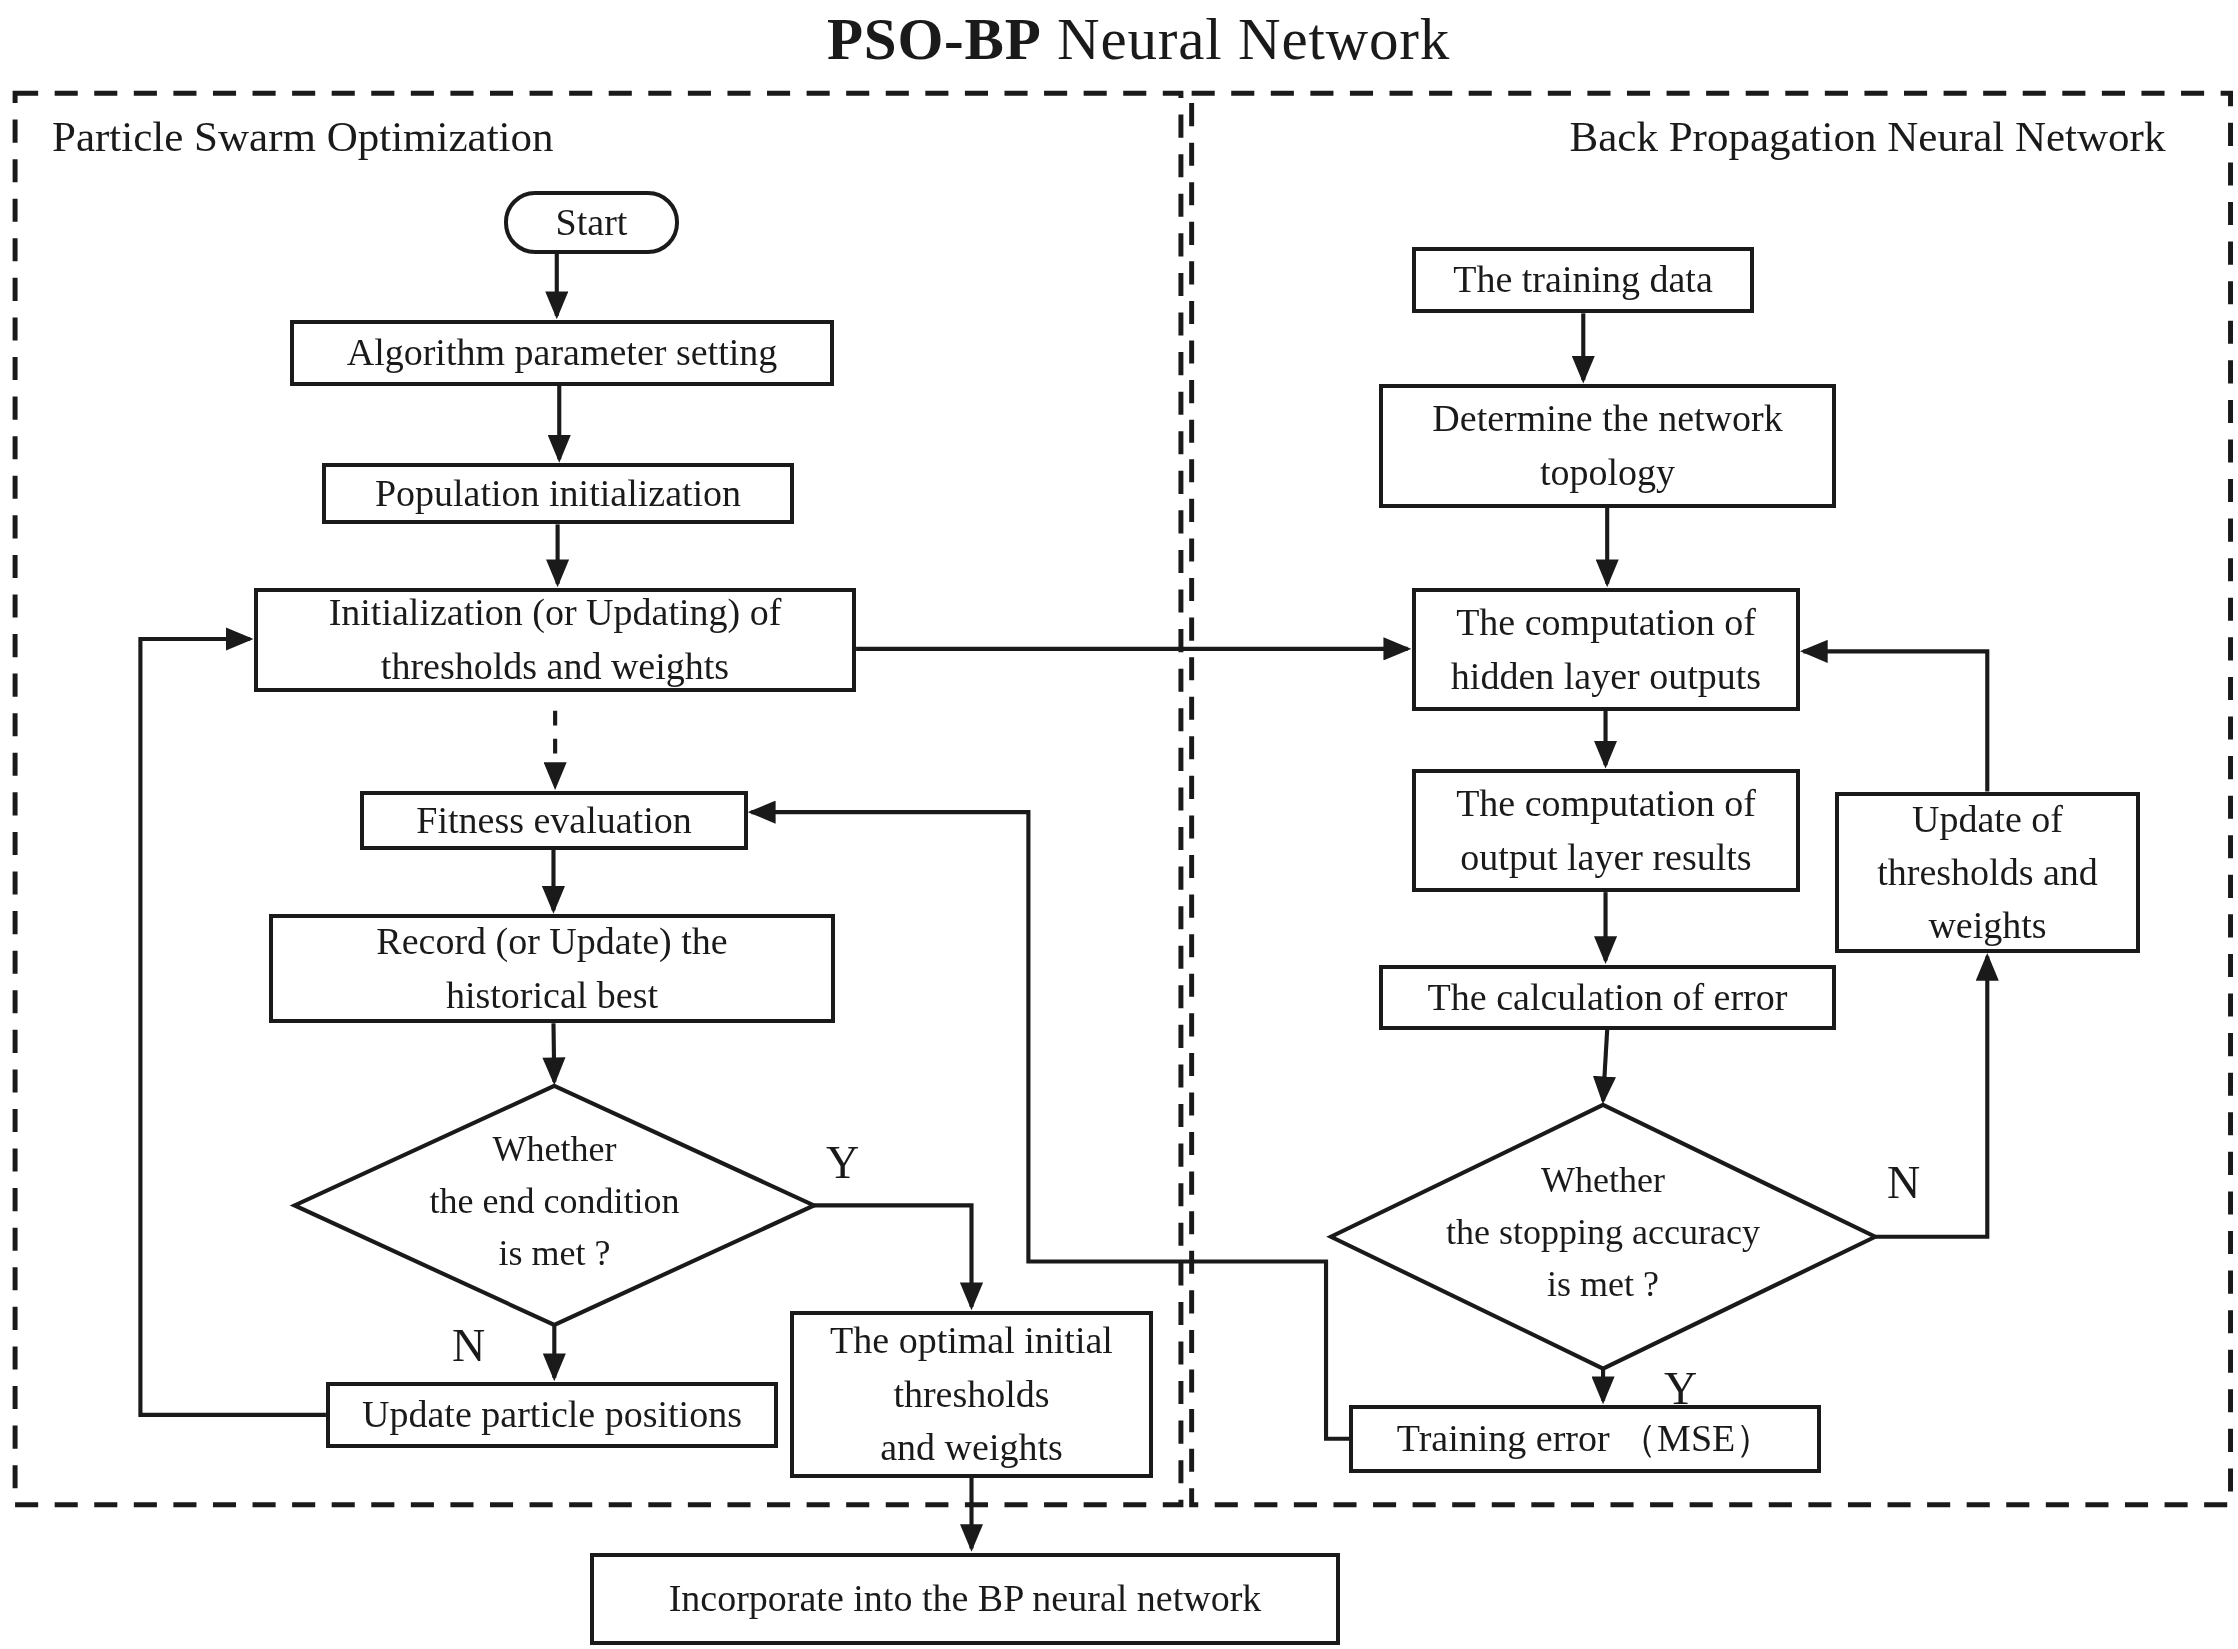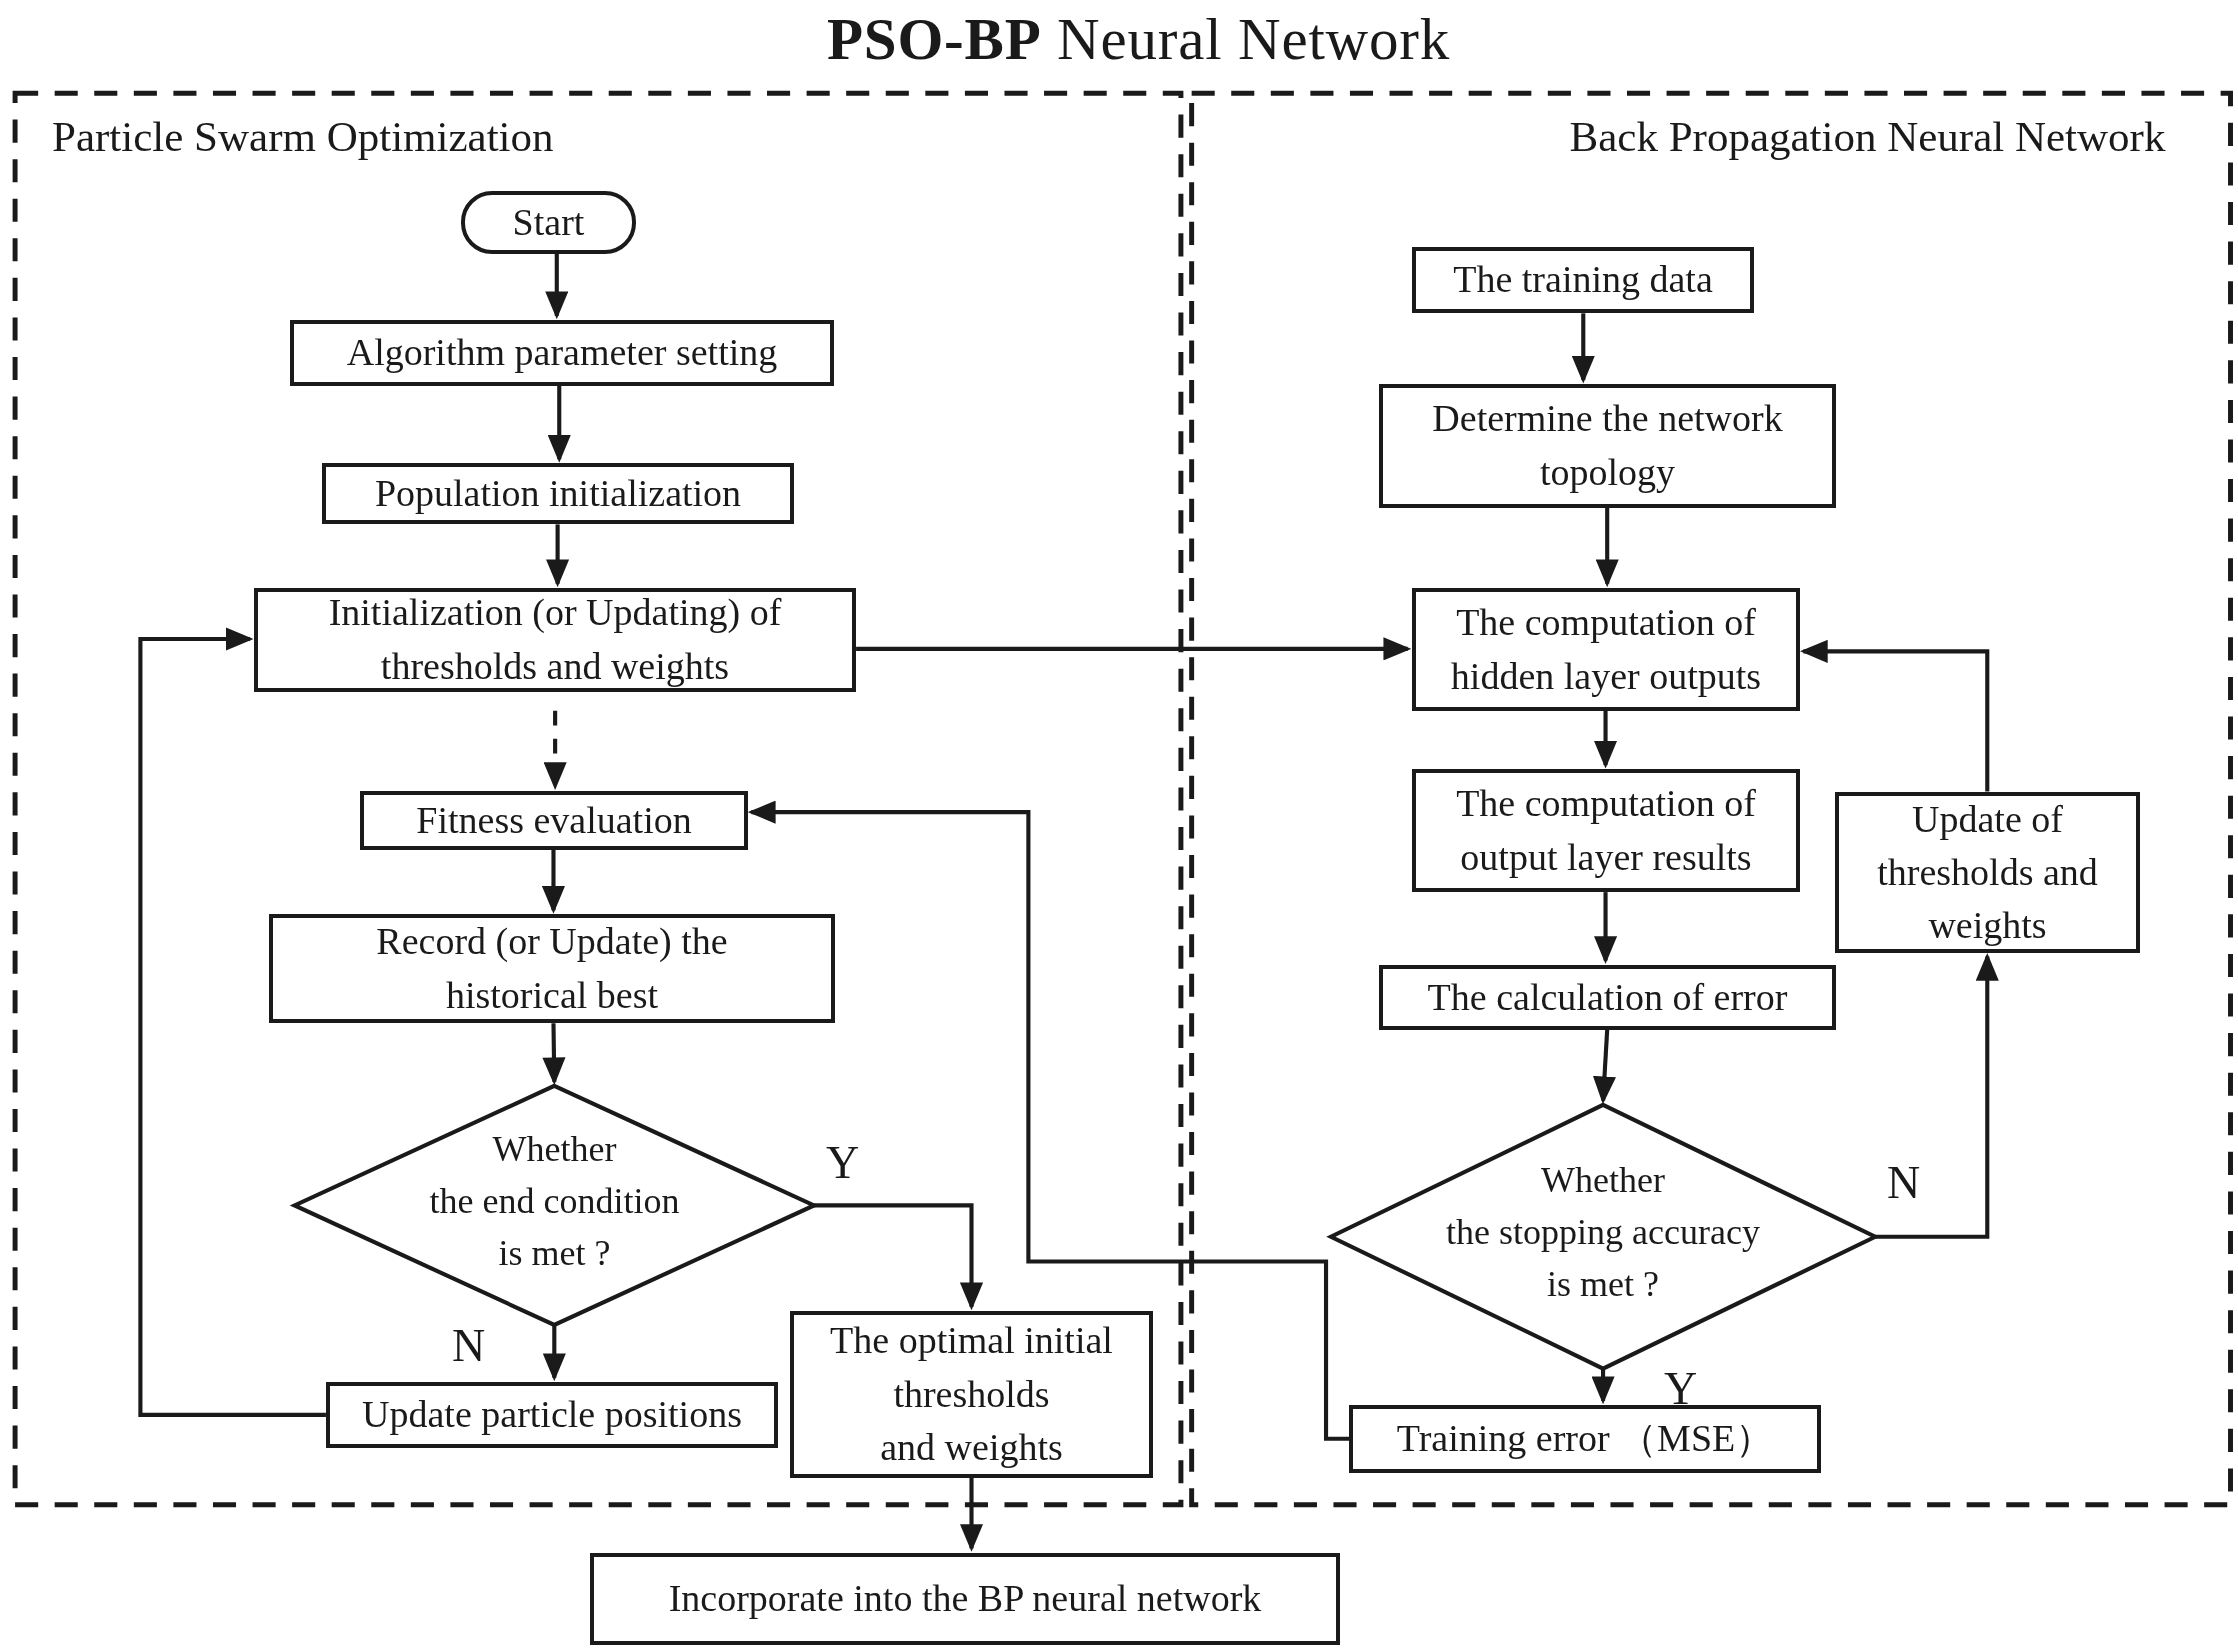--- a/index.html
+++ b/index.html
@@ -65,21 +65,21 @@
     <polygon points="672,1317 987,1462 672,1607 357,1462" fill="#ffffff" stroke="#1a1a1a" stroke-width="5"></polygon>
     <polygon points="1944,1340 2274,1500 1944,1660 1614,1500" fill="#ffffff" stroke="#1a1a1a" stroke-width="5"></polygon>
   </svg>
 
   <div class="title" style="width:2239px;">
     <span class="t-emph">PSO-BP</span><span> Neural Network</span>
   </div>
   <div class="panel-label" style="left:37px;top:112px;">Particle Swarm Optimization</div>
   <div class="panel-label" style="left:1440px;top:112px;width:825px;text-align:center;">Back Propagation Neural Network</div>
 
-  <div class="node" style="left:461px;top:191px;width:175px;height:63px;border-radius:31px;">
+  <div class="node" style="left:504px;top:191px;width:175px;height:63px;border-radius:31px;">
     <span>Start</span>
   </div>
   <div class="node" style="left:290px;top:320px;width:544px;height:66px;">
     <span>Algorithm parameter setting</span>
   </div>
   <div class="node" style="left:322px;top:463px;width:472px;height:61px;">
     <span>Population initialization</span>
   </div>
   <div class="node" style="left:254px;top:588px;width:602px;height:104px;">
     <div>Initialization (or Updating) of</div>

